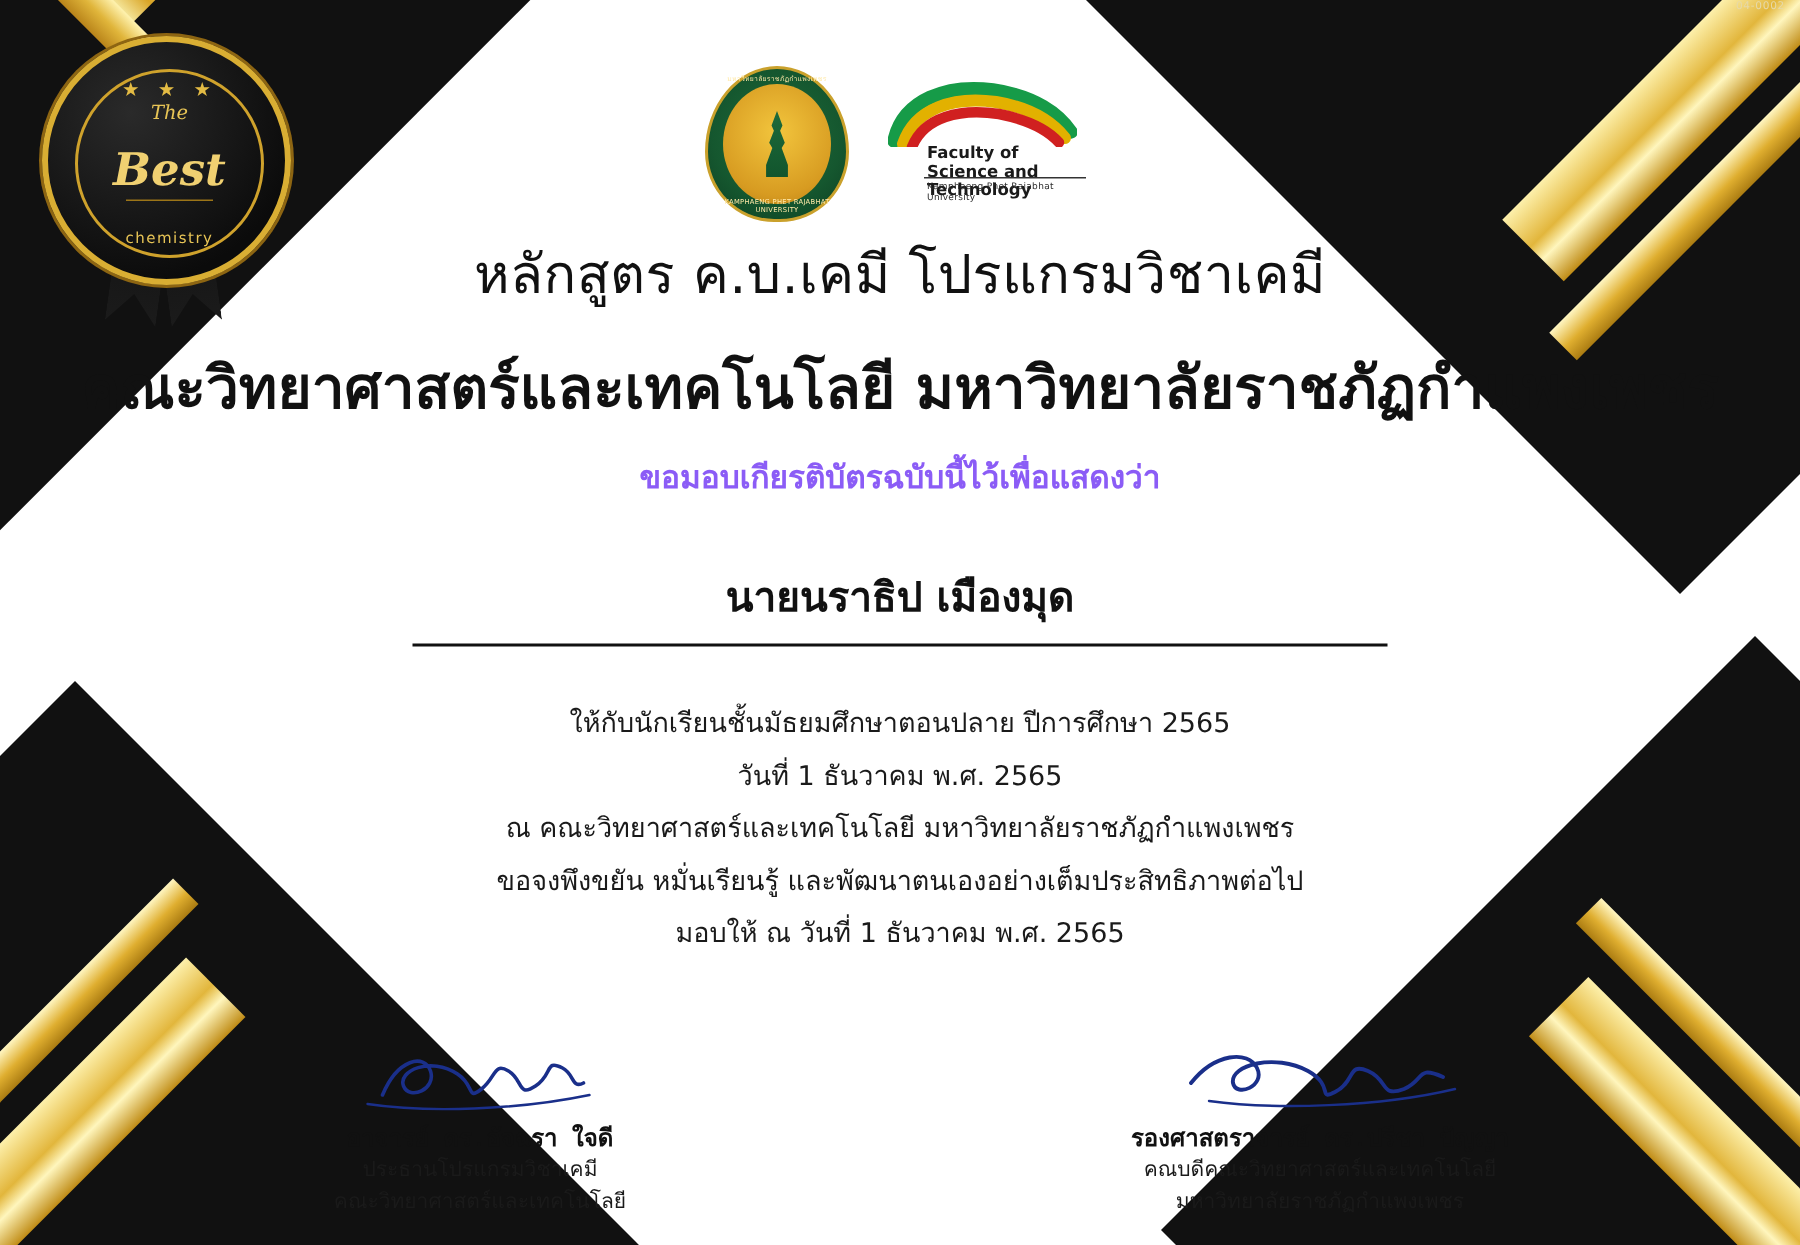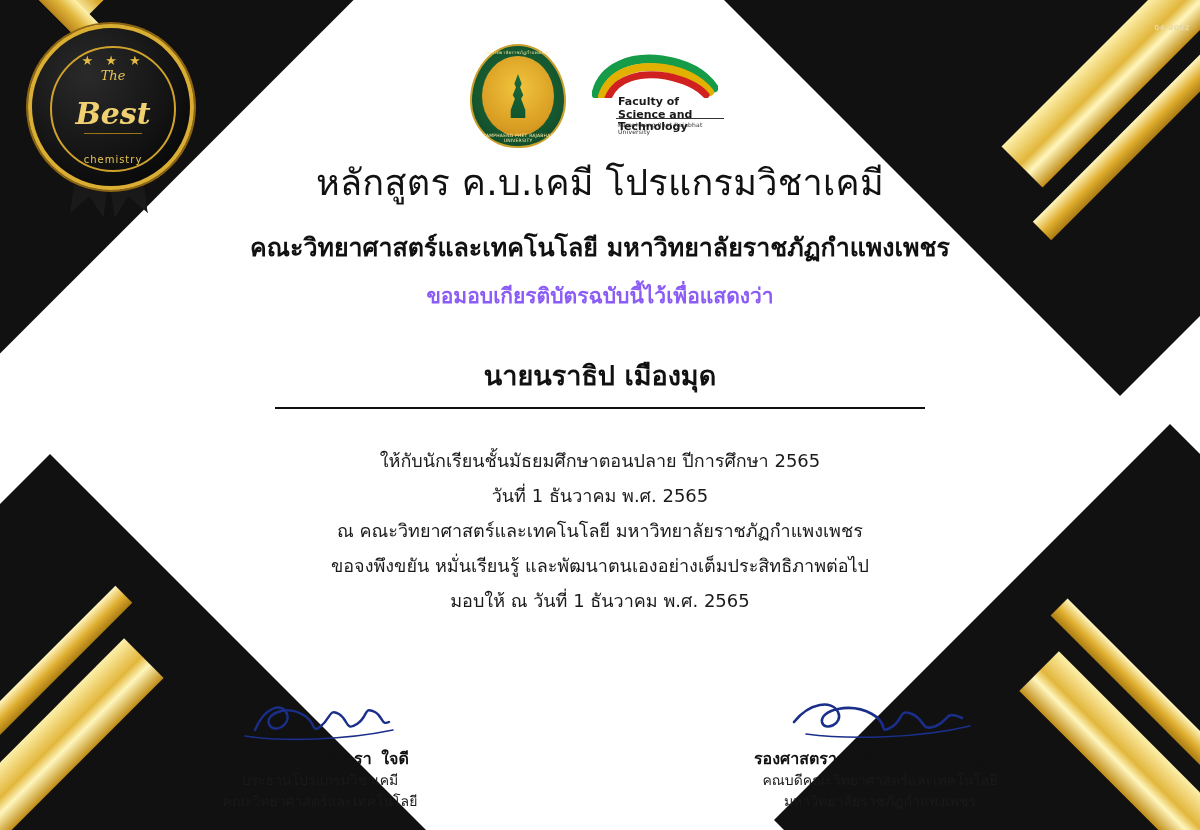--- a/index.html
+++ b/index.html
@@ -210,27 +210,26 @@
     font-size: 10px;
     letter-spacing: 1px;
     margin-top: 4px;
     border-top: 1px solid #9c7518;
     padding-top: 20px;
   }
 
   
   .serial {
     position: absolute;
-    top: 24px;
+    top: 0;
     right: 10px;
     font-size: 7px;
     color: #e6d9a8;
     letter-spacing: 0.5px;
     z-index: 7;
-    font-weight: bold;
   }
 
   
   .content {
     position: absolute;
     top: 0;
     left: 0;
     width: 1200px;
     height: 830px;
     z-index: 5;
@@ -325,21 +324,21 @@
 
   .heading1 {
     margin-top: 4px;
     font-size: 36px;
     font-weight: normal;
     color: #111;
     letter-spacing: 0.3px;
   }
   .heading2 {
     margin-top: 16px;
-    font-size: 25px;
+    font-size: 39px;
     font-weight: bold;
     color: #111;
   }
   .heading3 {
     margin-top: 12px;
     font-size: 21px;
     font-weight: bold;
     color: #8b5cf6;
   }
 

